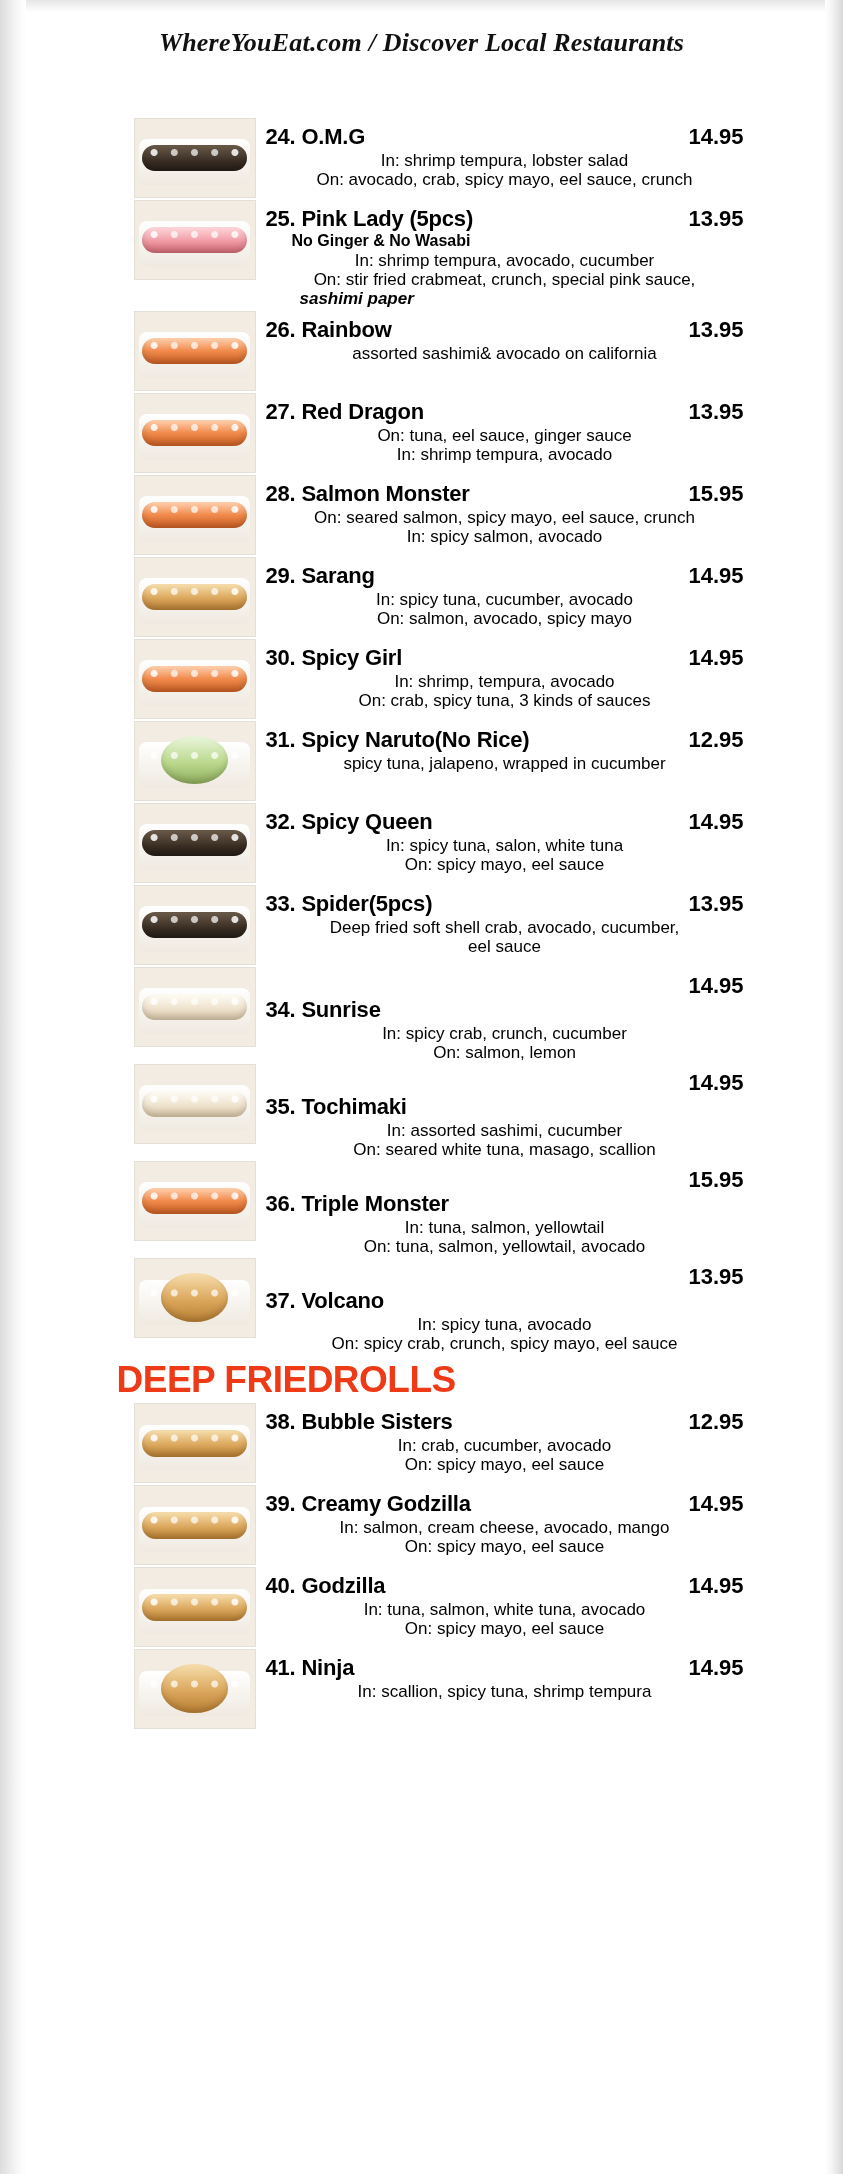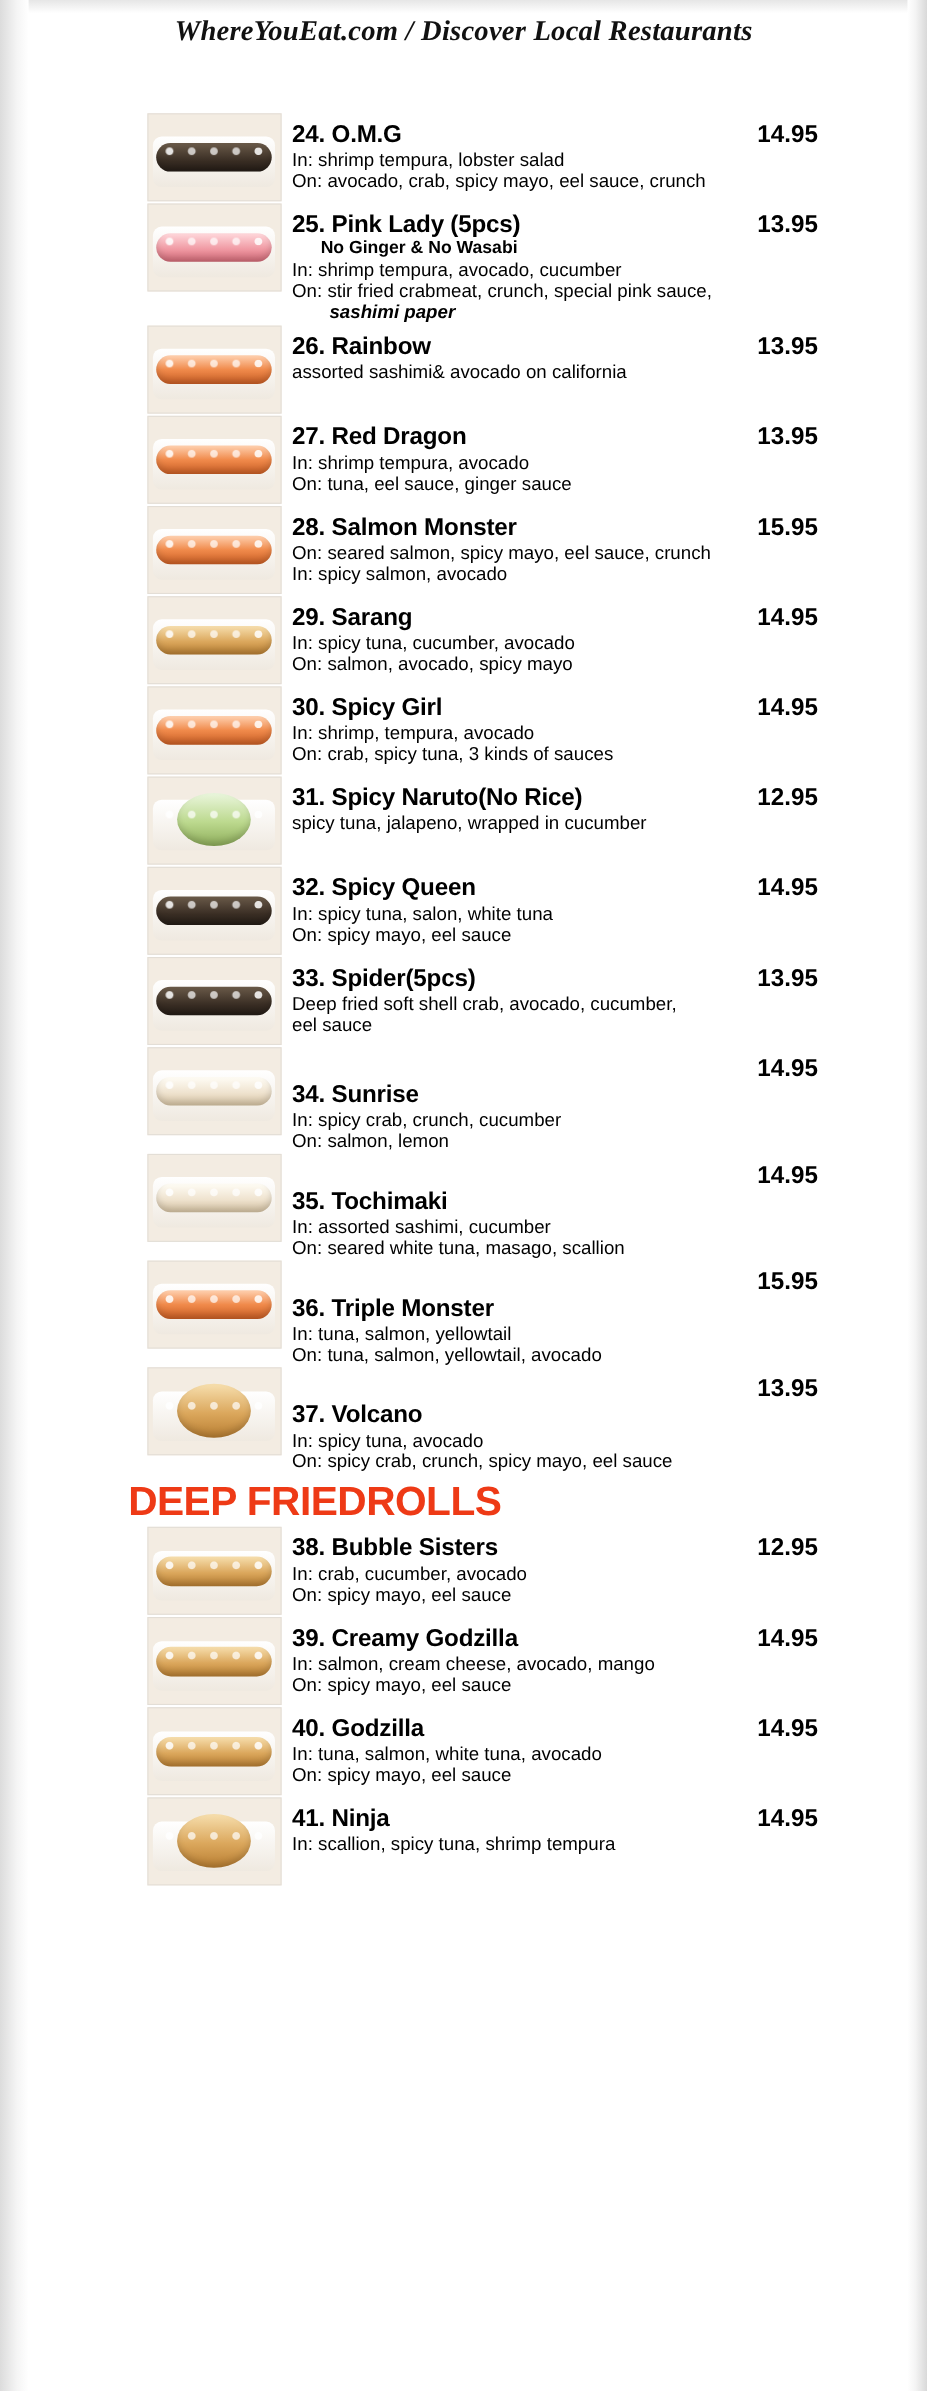--- a/index.html
+++ b/index.html
@@ -20,21 +20,21 @@
     width: 843px;
     height: 2174px;
     background: #fff;
   }
   .header {
     text-align: center;
     font-family: "Liberation Serif", serif;
     font-style: italic;
     font-weight: bold;
     font-size: 26px;
-    padding-top: 13px;
+    padding-top: 28px;
     letter-spacing: 0.2px;
     color: #111;
   }
   
   .edge-left {
     position: absolute;
     left: 0; top: 0; bottom: 0;
     width: 26px;
     background: linear-gradient(to right, #dcdcdc, #f5f5f5 60%, #ffffff);
   }
@@ -139,21 +139,21 @@
     font-size: 22px;
     font-weight: bold;
     margin-left: 16px;
     white-space: nowrap;
   }
   .item-desc {
     font-size: 17px;
     line-height: 1.12;
     margin-top: 1px;
   }
-  .item-desc div { white-space: nowrap; }
+  .item-desc div { white-space: nowrap; text-align: center; }
   .note {
     font-size: 16px;
     font-weight: bold;
     padding-left: 26px;
   }
   .emph {
     font-weight: bold;
     font-style: italic;
     padding-left: 34px;
     display: block;
@@ -242,22 +242,22 @@
           <div class="plate"></div>
           <div class="roll"></div>
           <div class="dots"></div>
         </div>
         <div class="item">
           <div class="item-head">
             <div class="item-name">27. Red Dragon</div>
             <div class="item-price">13.95</div>
           </div>
           <div class="item-desc">
+            <div>On: tuna, eel sauce, ginger sauce</div>
             <div>In: shrimp tempura, avocado</div>
-            <div>On: tuna, eel sauce, ginger sauce</div>
           </div>
         </div>
       </div>
       <div class="row">
         <div class="thumb t-salmon">
           <div class="plate"></div>
           <div class="roll"></div>
           <div class="dots"></div>
         </div>
         <div class="item">

